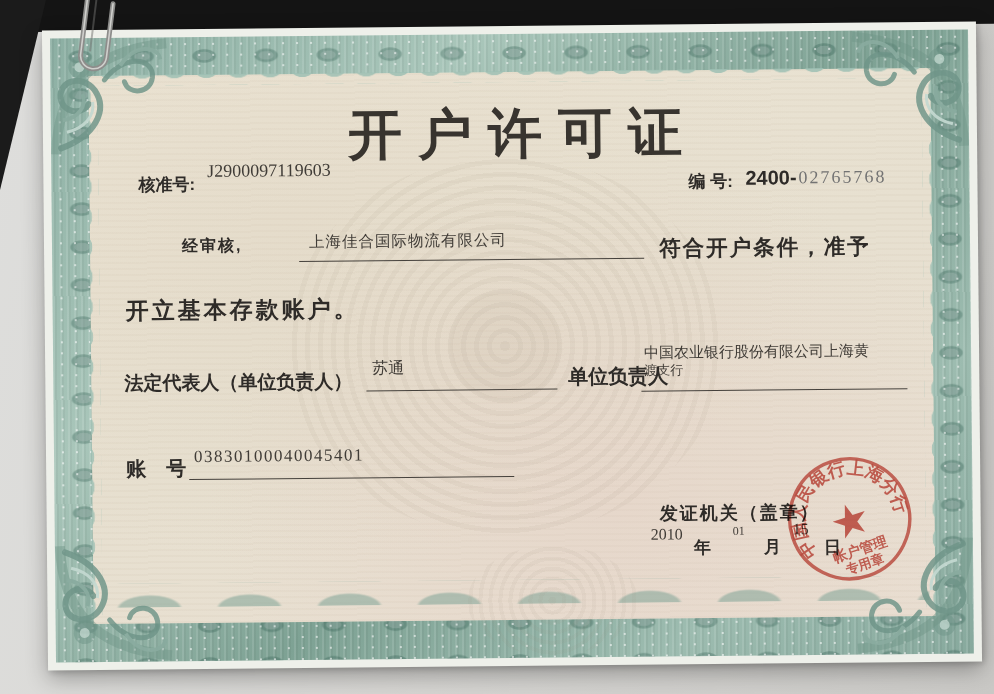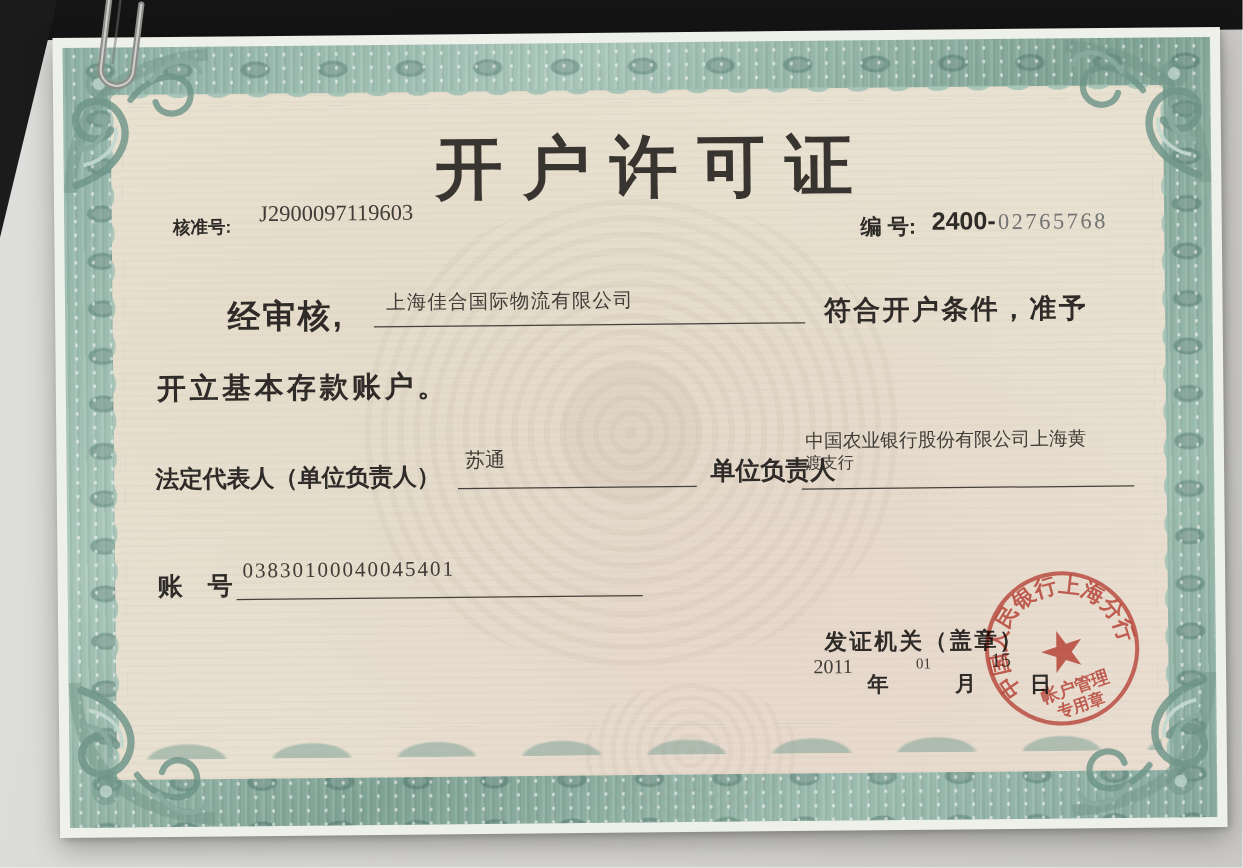--- a/index.html
+++ b/index.html
@@ -135,46 +135,46 @@
     <div class="scallop bottom"></div>
     <div class="scallop left"></div>
     <div class="scallop right"></div>
   </div>
 
   <div class="watermark"></div>
   <div class="watermark2"></div>
 
   <div class="t title">开户许可证</div>
 
-  <div class="t lbl" style="left:95px;top:144px;font-size:14px;">核准号:</div>
+  <div class="t lbl" style="left:95px;top:144px;font-size:17px;">核准号:</div>
   <div class="t val" style="left:164px;top:132px;font-size:18px;">J2900097119603</div>
   <div class="t lbl" style="left:645px;top:146px;font-size:17px;text-align:center;">编 号:</div>
   <div class="t" style="left:702px;top:143px;font-size:20px;font-weight:bold;">2400-</div>
   <div class="t val red" style="left:755px;top:144px;font-size:18px;letter-spacing:2px;">02765768</div>
 
-  <div class="t lbl" style="left:138px;top:207px;font-size:26px;letter-spacing:2px;">经审核,</div>
+  <div class="t lbl" style="left:138px;top:207px;font-size:16px;letter-spacing:2px;">经审核,</div>
   <div class="t val" style="left:265px;top:204px;font-size:15.5px;letter-spacing:1px;">上海佳合国际物流有限公司</div>
   <div class="uline" style="left:255px;top:233px;width:345px;"></div>
   <div class="t lbl" style="left:615px;top:209px;font-size:21.5px;letter-spacing:2px;">符合开户条件，准予</div>
   <div class="t lbl" style="left:81px;top:266px;font-size:23px;letter-spacing:3px;">开立基本存款账户。</div>
 
   <div class="t lbl" style="left:79px;top:341px;font-size:19px;">法定代表人（单位负责人）</div>
   <div class="t val" style="left:327px;top:331px;font-size:16px;">苏通</div>
   <div class="uline" style="left:321px;top:363px;width:191px;"></div>
   <div class="t lbl" style="left:523px;top:338px;font-size:20px;">单位负责人</div>
   <div class="t val" style="left:599px;top:319px;font-size:15px;">中国农业银行股份有限公司上海黄</div>
   <div class="t val" style="left:599px;top:337px;font-size:13px;">渡支行</div>
   <div class="uline" style="left:596px;top:366px;width:266px;"></div>
 
   <div class="t lbl" style="left:80px;top:426px;font-size:20px;font-family:Liberation Mono, monospace;">账　号</div>
   <div class="t val" style="left:148px;top:418px;font-size:17px;letter-spacing:1.5px;">03830100040045401</div>
   <div class="uline" style="left:143px;top:450px;width:325px;"></div>
 
   <div class="t lbl" style="left:613px;top:477px;font-size:18px;letter-spacing:2px;">发证机关（盖章）</div>
-  <div class="t val" style="left:604px;top:501px;font-size:16px;">2011</div>
+  <div class="t val" style="left:604px;top:501px;font-size:16px;">2010</div>
   <div class="t date-unit" style="left:647px;top:512px;">年</div>
   <div class="t val" style="left:686px;top:500px;font-size:12px;">01</div>
   <div class="t date-unit" style="left:717px;top:512px;">月</div>
   <div class="t val" style="left:746px;top:497px;font-size:16px;text-align:right;">15</div>
   <div class="t date-unit" style="left:777px;top:513px;">日</div>
 
   <svg class="stamp" viewBox="0 0 132 132">
     <defs>
       <path id="stamp-arc" d="M 26,90 A 46,46 0 1 1 106,90" fill="none"></path>
     </defs>

